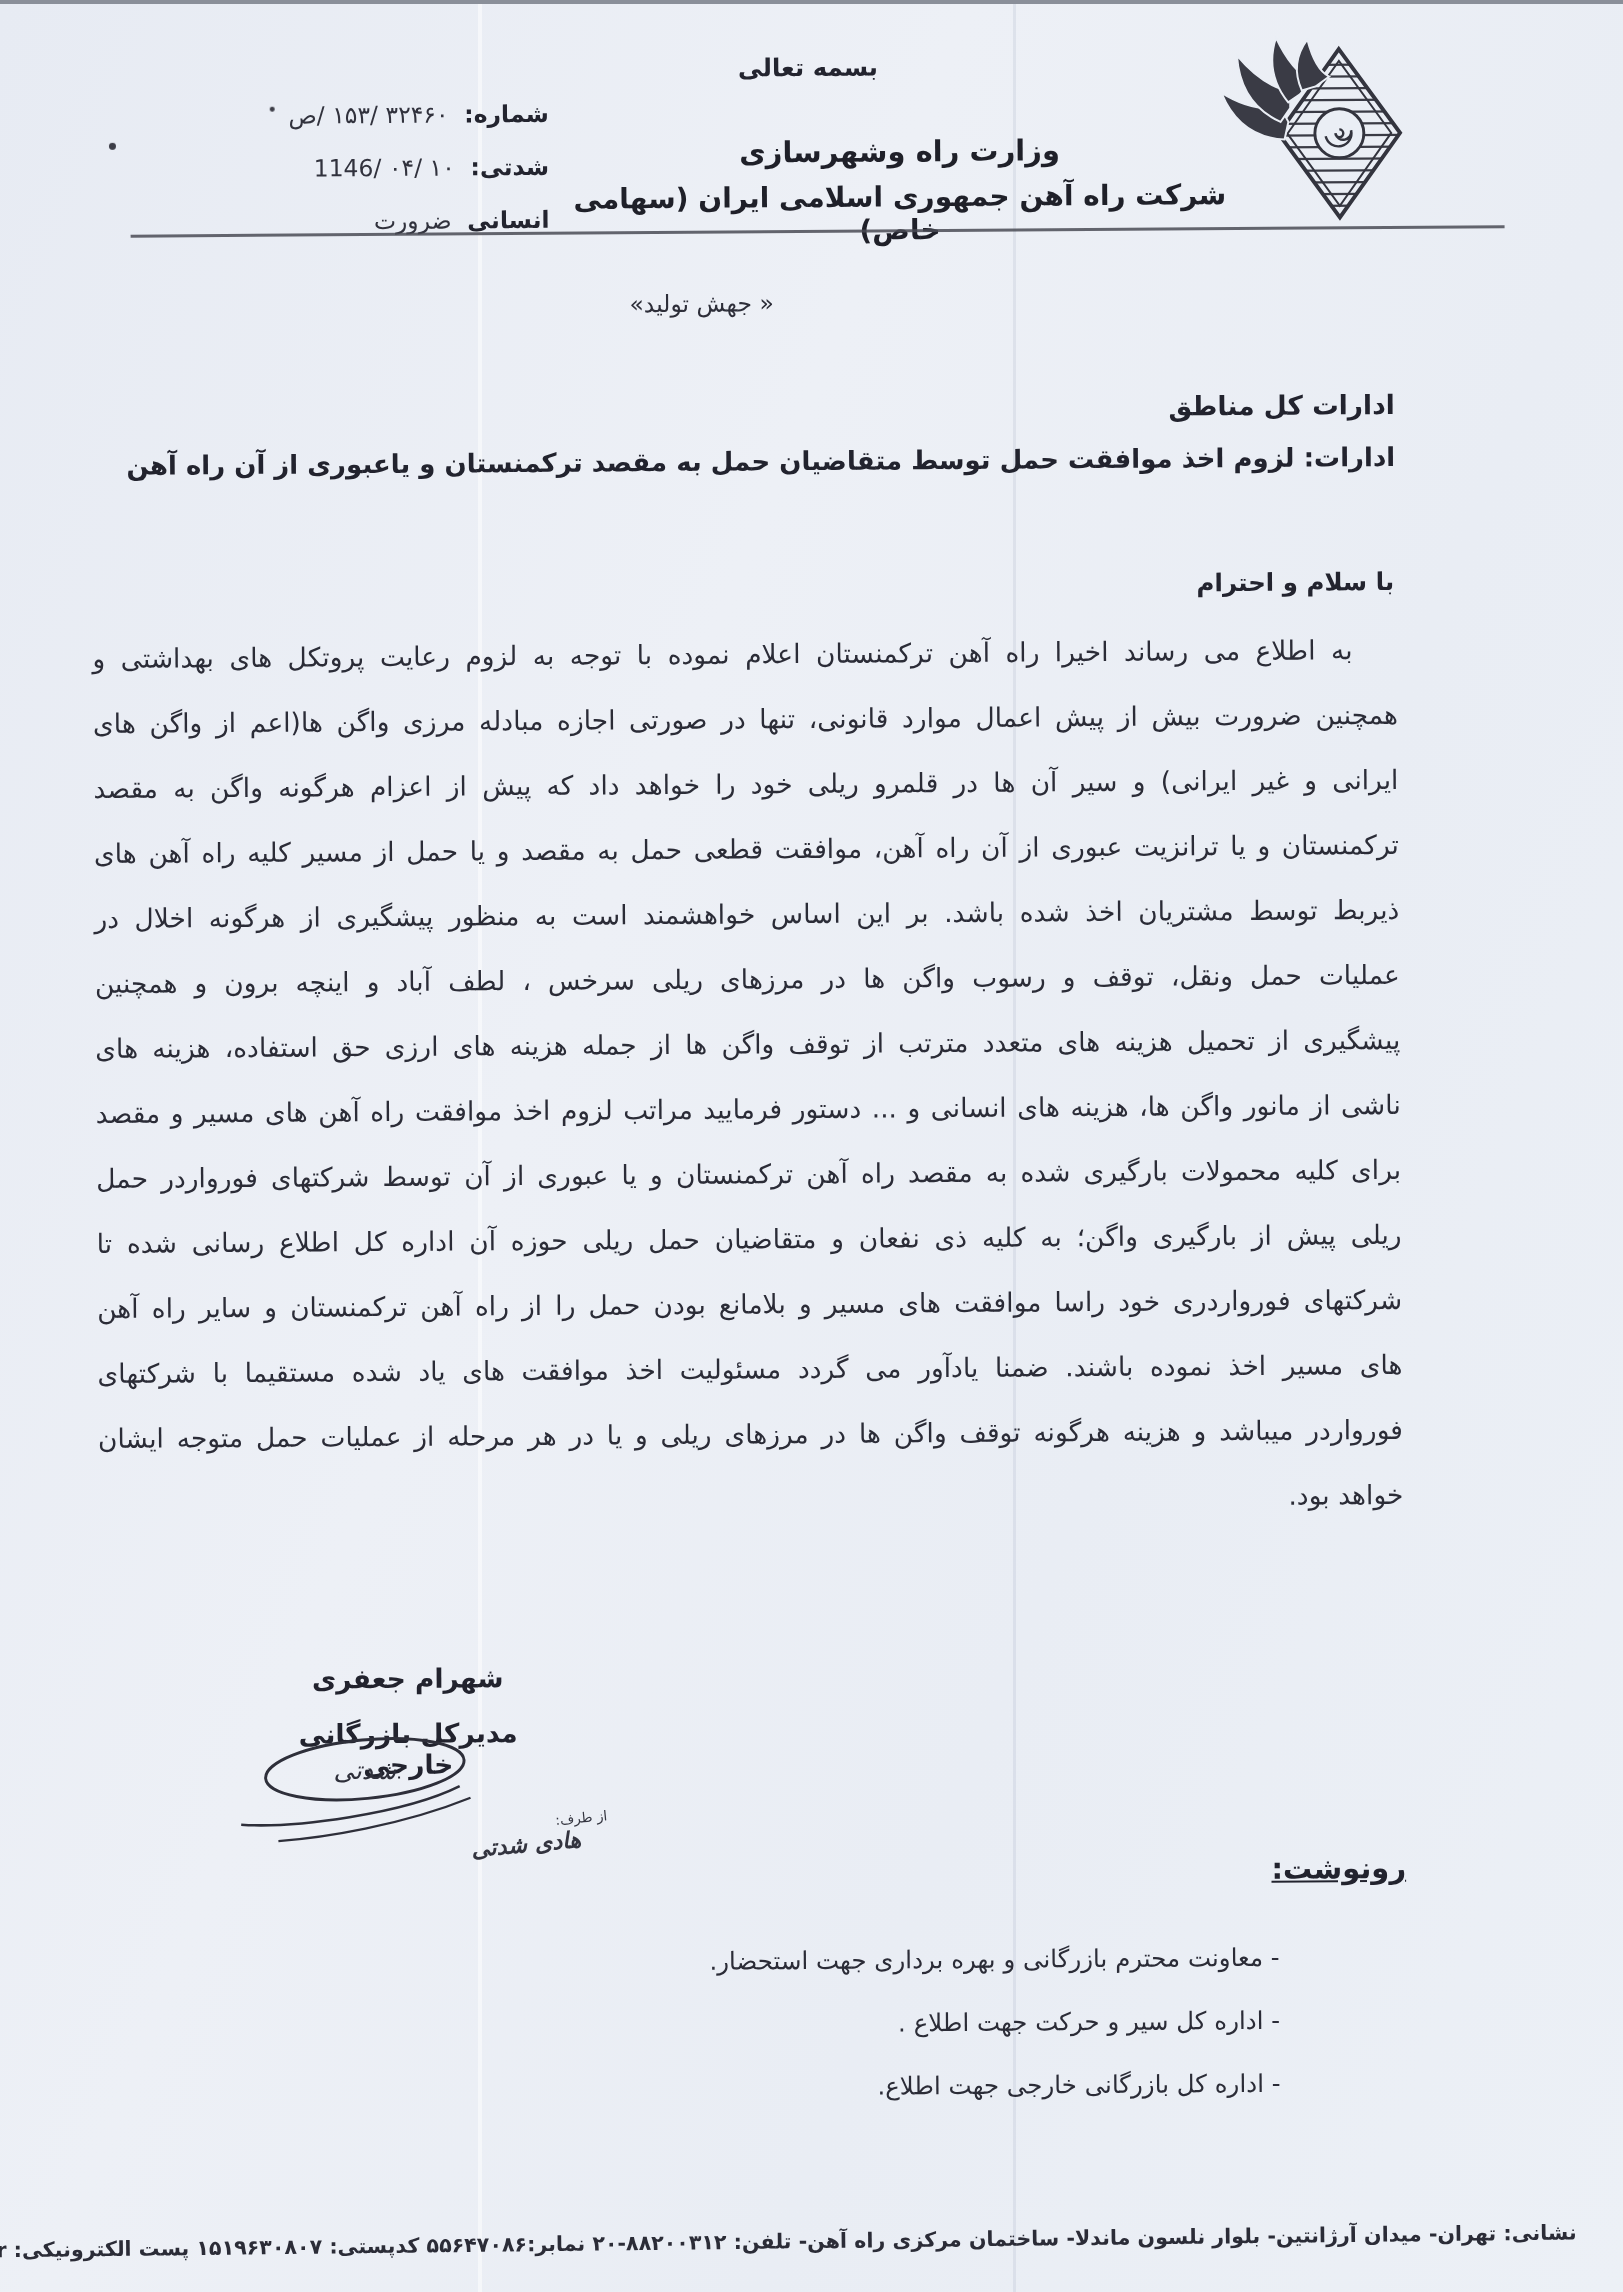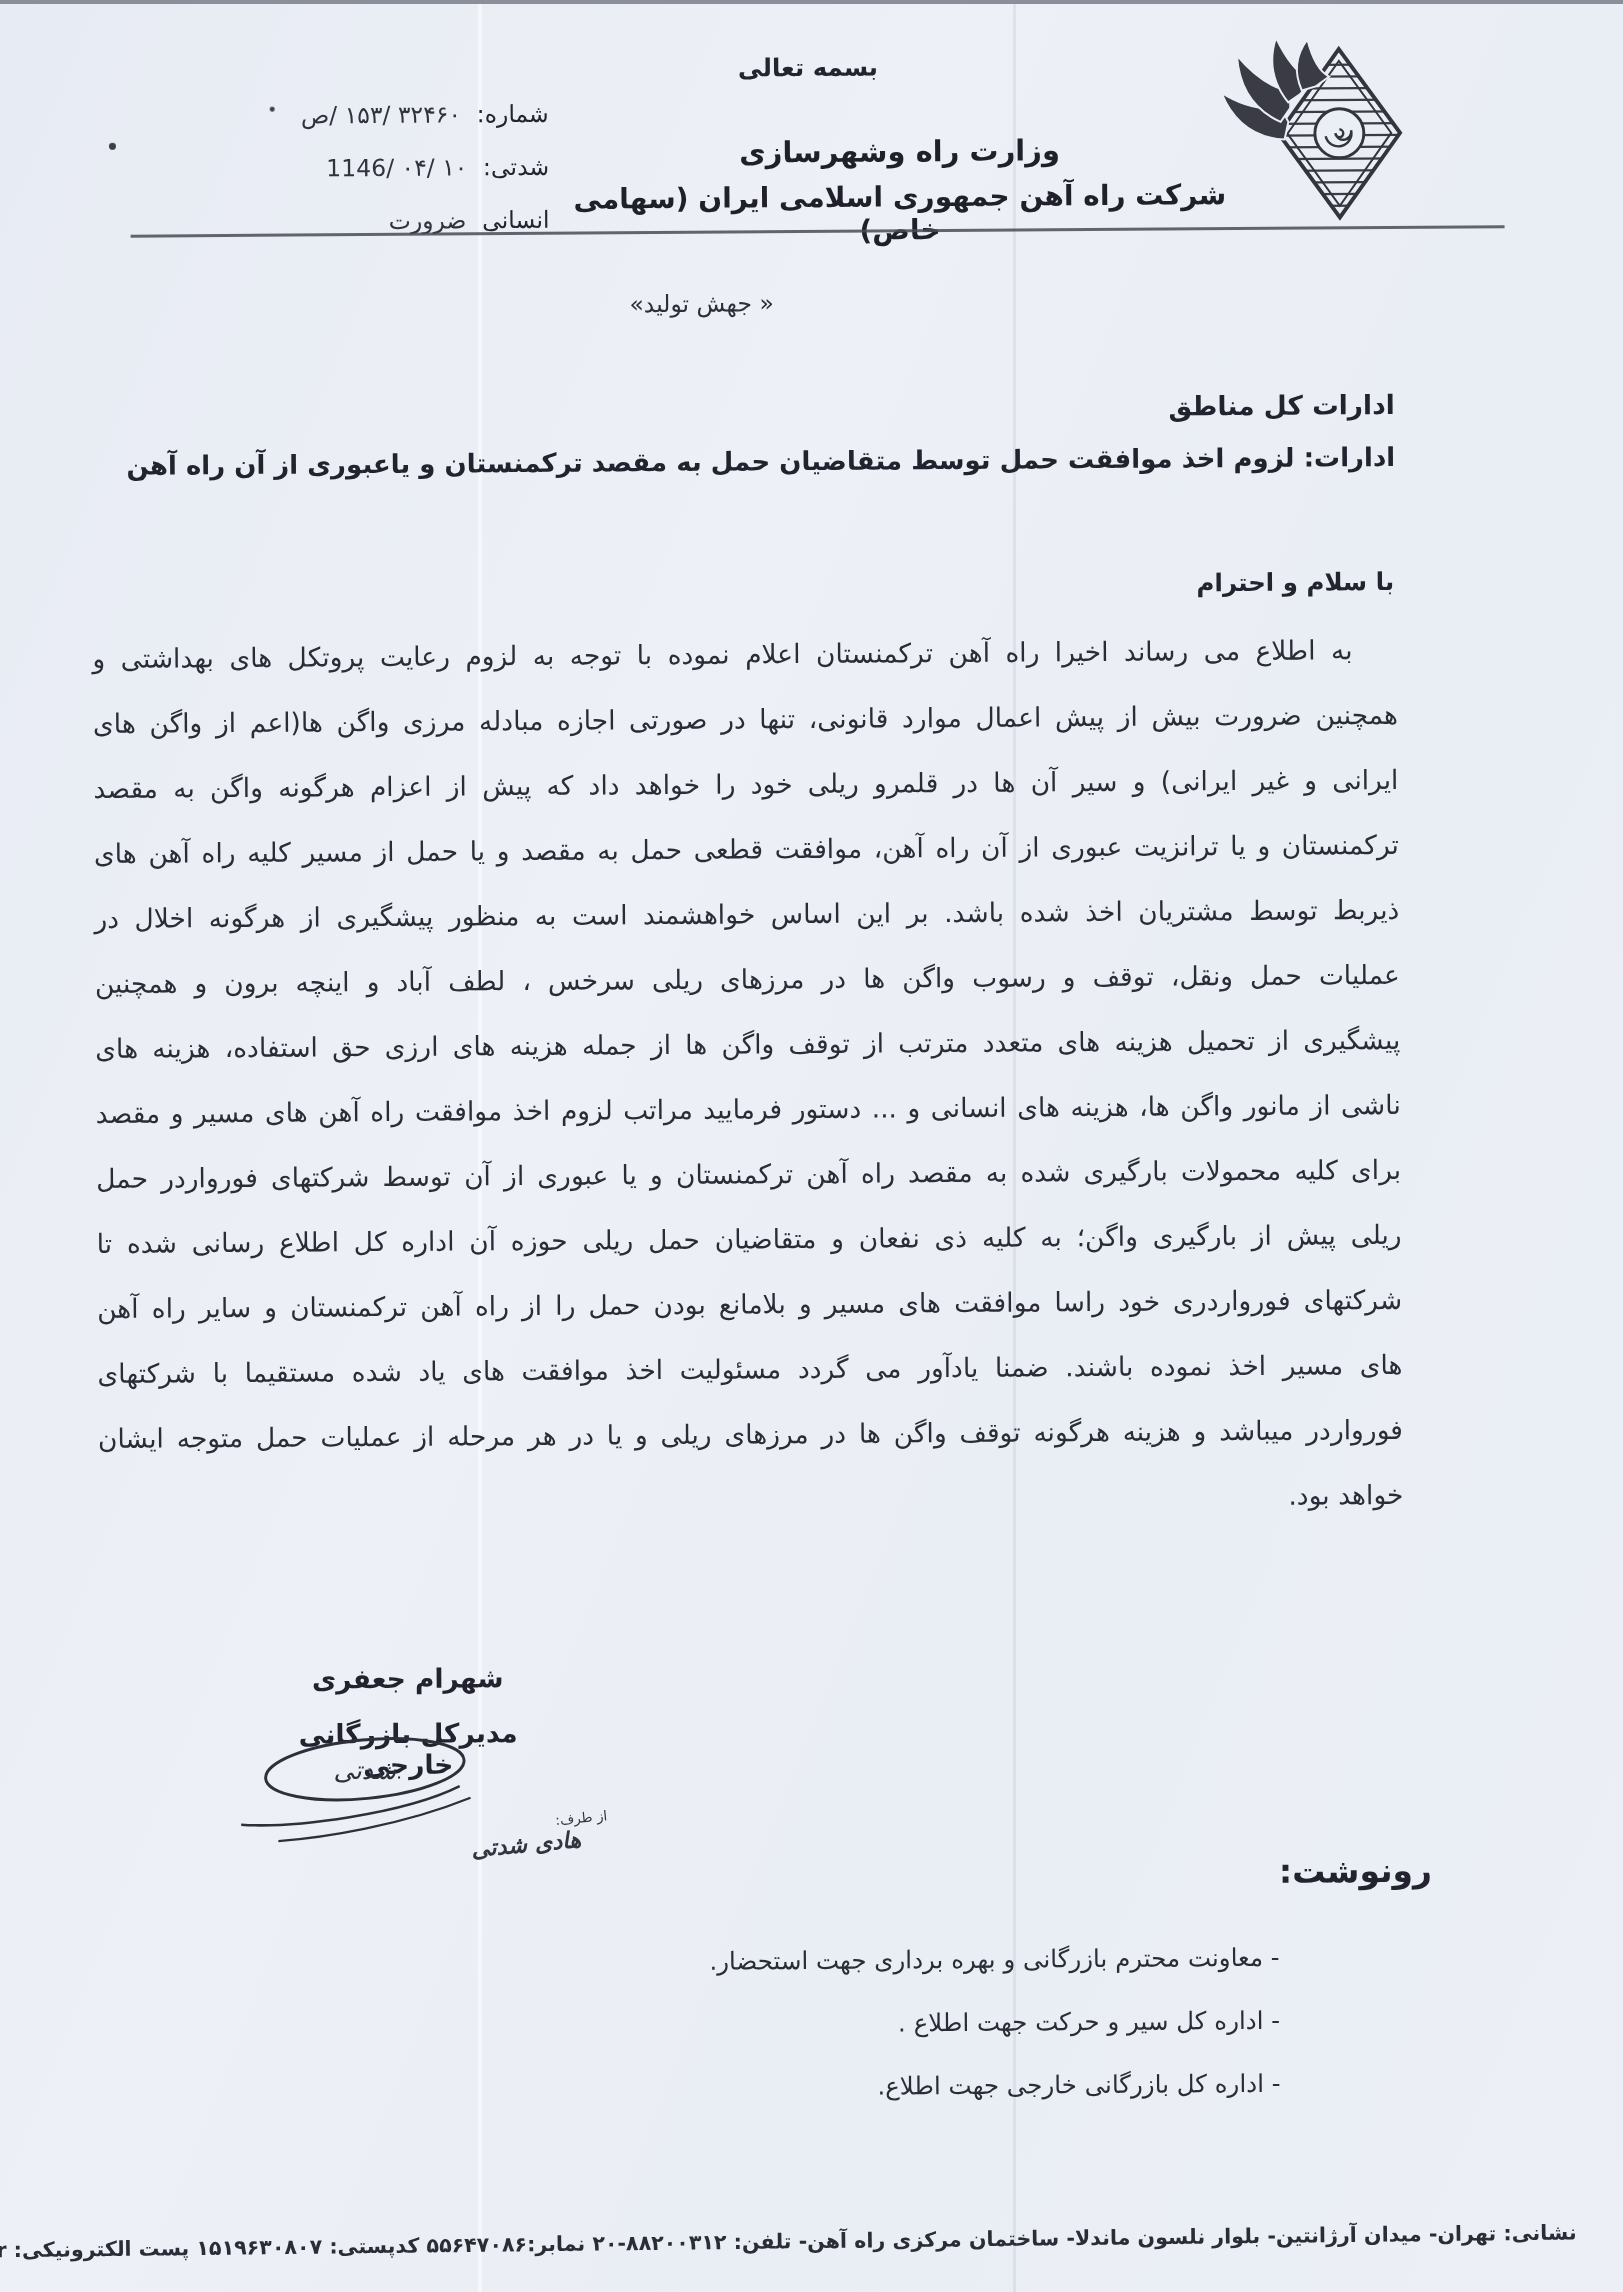--- a/index.html
+++ b/index.html
@@ -13,40 +13,40 @@
   .streak.light{left:478px;width:3.9px;background:rgba(255,255,255,0.5);}
   .streak.dark{left:1013px;width:2.9px;background:rgba(175,185,205,0.25);}
   .dot{position:absolute;border-radius:50%;background:#3c3d47;filter:blur(0.5px);}
   .bismillah{position:absolute;top:49px;left:698px;width:235px;text-align:center;
     font-size:24.5px;font-weight:bold;color:#23242f;}
   .ministry-block{position:absolute;top:131px;left:578px;width:657px;text-align:center;color:#1f2029;}
   .ministry-line1{font-size:29px;font-weight:bold;}
   .ministry-line2{font-size:28px;font-weight:bold;margin-top:11.8px;}
   .ref-block{position:absolute;top:94px;left:162px;width:394px;font-size:23.5px;}
   .ref-row{display:flex;align-items:baseline;height:53px;}
-  .ref-label{font-weight:normal;color:#23242f;}
+  .ref-label{font-weight:bold;color:#23242f;}
   .ref-value{margin-right:15.7px;color:#31323d;}
   .rule{position:absolute;top:226px;left:137px;width:1374px;height:2.9px;background:#4a4b55;opacity:.85;}
   .slogan{position:absolute;top:285px;left:580px;width:255px;text-align:center;font-size:23.5px;color:#2d2e39;}
   .recipient{position:absolute;top:389px;right:223px;font-size:26.5px;font-weight:bold;color:#22232e;}
   .subject{position:absolute;top:442px;right:223px;font-size:26px;font-weight:bold;color:#22232e;white-space:nowrap;}
   .salutation{position:absolute;top:567px;right:225px;font-size:24.5px;font-weight:bold;color:#23242f;}
   .body-text{position:absolute;top:617px;right:222px;left:96px;}
   .bline{height:65px;line-height:65px;font-size:26.5px;text-align:justify;text-align-last:justify;color:#2b2c37;}
   .bline.first{text-indent:45px;}
   .bline.last{text-align-last:right;}
   .sig-block{position:absolute;top:1656px;left:261px;width:286px;text-align:center;color:#22232e;}
   .sig-name{font-size:26.5px;font-weight:bold;}
   .sig-title{font-size:26.5px;font-weight:bold;margin-top:23.5px;}
   .sig-svg{position:absolute;left:228px;top:1723px;}
   .onbehalf{position:absolute;left:437px;top:1809px;width:167px;transform:rotate(-5deg);
     text-align:center;color:#33343f;}
   .onbehalf-label{display:block;font-size:13.7px;text-align:right;padding-left:7.8px;}
   .onbehalf-name{display:block;font-size:22.5px;font-style:italic;font-weight:bold;letter-spacing:-1px;}
-  .cc-label{position:absolute;top:1851px;right:196px;font-size:33px;font-weight:bold;color:#22232e;}
+  .cc-label{position:absolute;top:1851px;right:222px;font-size:29px;font-weight:bold;color:#22232e;text-decoration:underline;}
   .cc-list{position:absolute;top:1937px;right:349px;text-align:right;font-size:24.5px;color:#2b2c37;}
   .cc-item{height:63px;line-height:39px;}
   .footer{position:absolute;top:2225px;left:54px;right:54px;text-align:center;font-size:20.6px;
     font-weight:600;color:#2b2c37;white-space:nowrap;transform:rotate(-0.25deg);}
   svg .ink{stroke:#3a3b45;}
 </style>
 </head>
 <body>
 
 <div class="paper">

